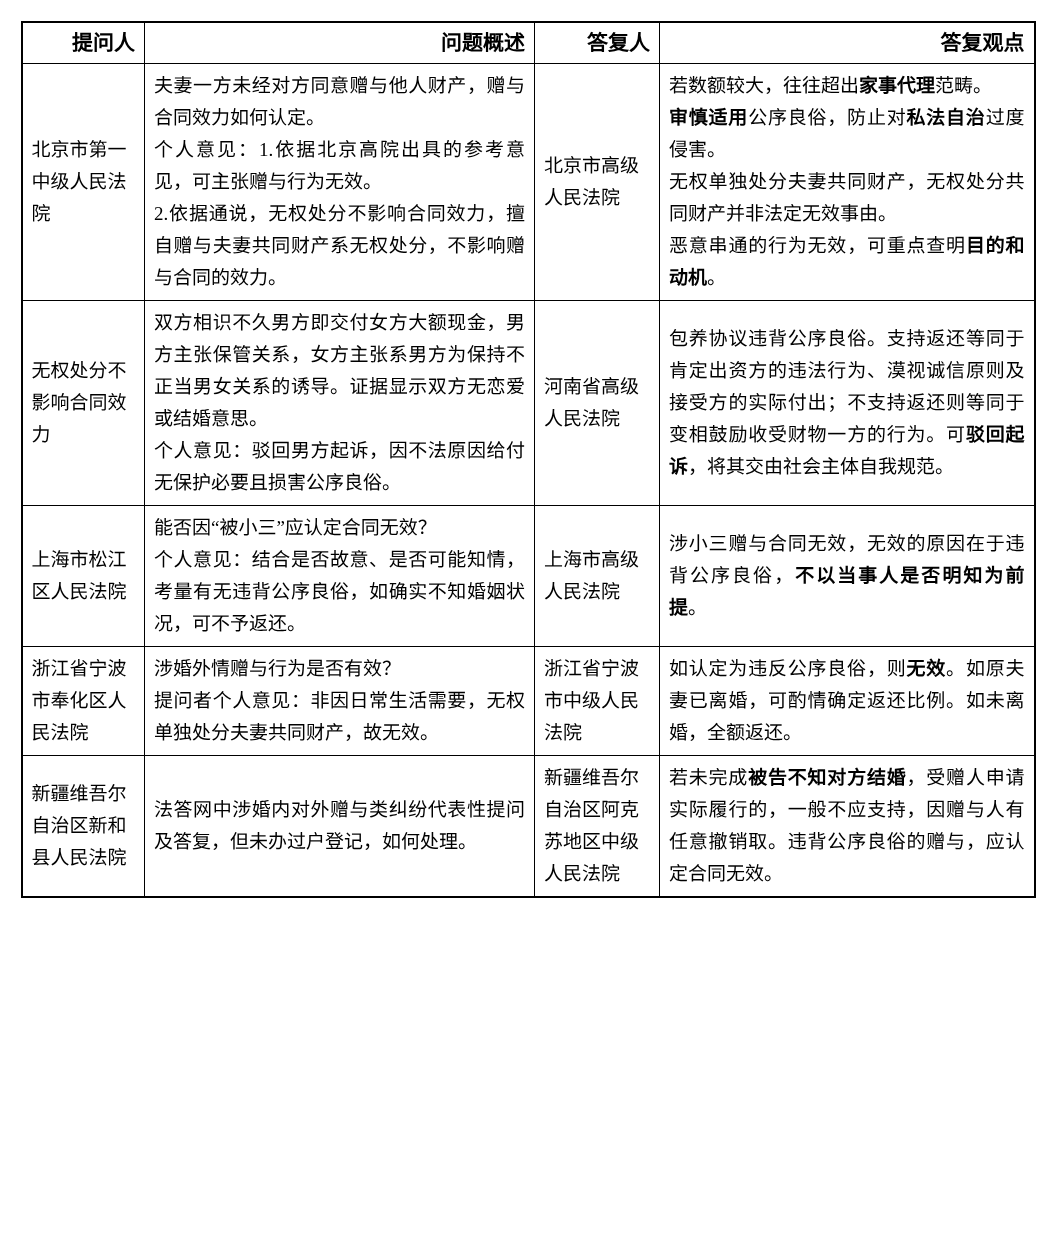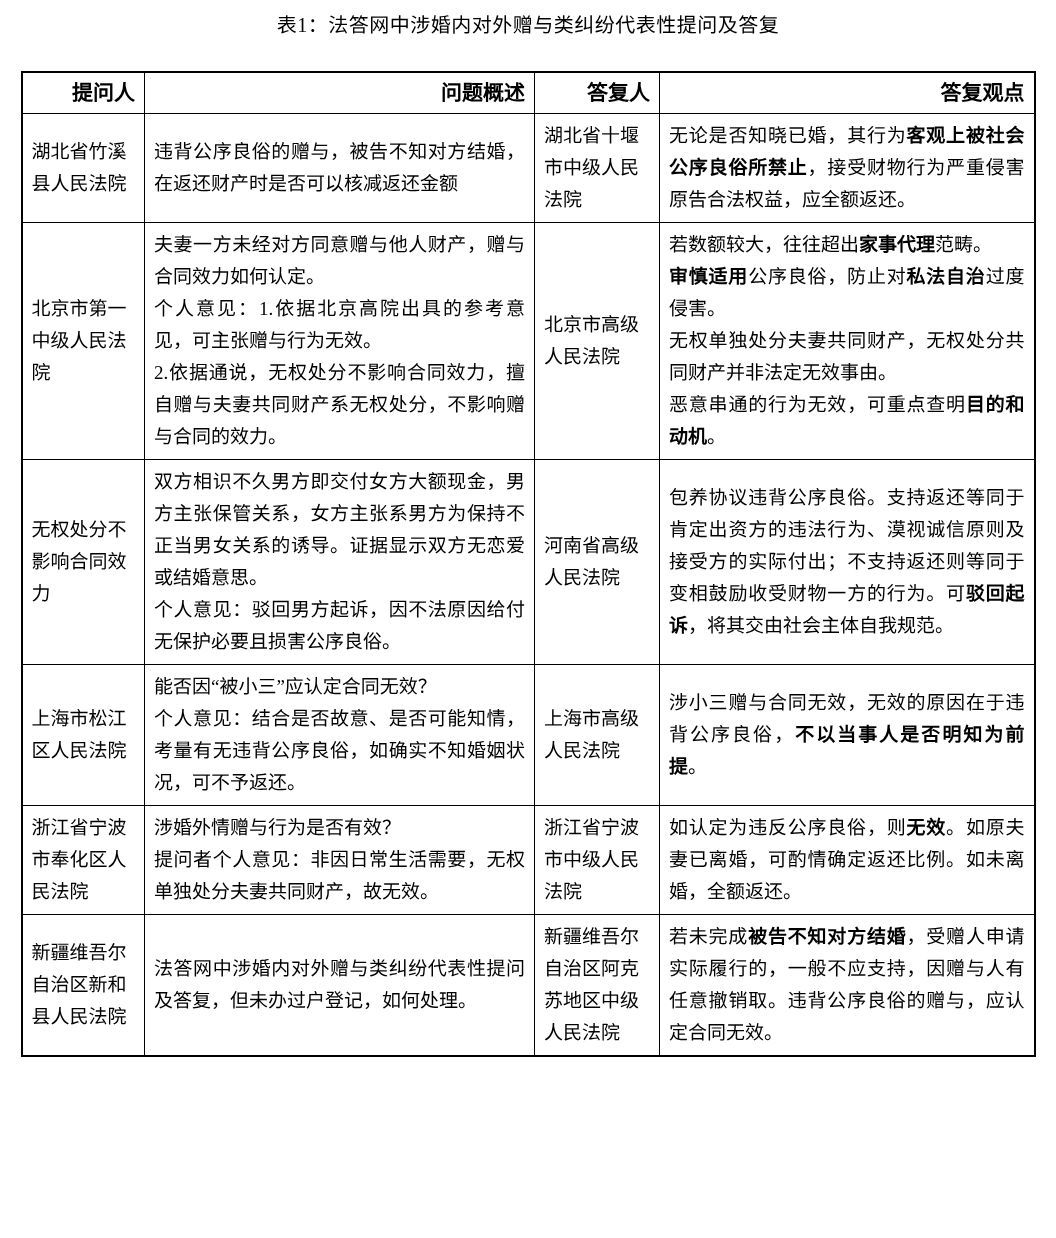--- a/index.html
+++ b/index.html
@@ -74,48 +74,37 @@
   td .para {
     display: block;
   }
   b, strong { font-weight: bold; }
 </style>
 </head>
 <body>
 
 <div class="page">
 
-  <div class="table-caption">表1：法答网中涉婚内对外赠与类纠纷代表性提问及答复</div>
 
   <table class="law-table">
     <colgroup>
       <col class="c-asker">
       <col class="c-question">
       <col class="c-responder">
       <col class="c-answer">
     </colgroup>
     <thead>
       <tr>
         <th>提问人</th>
         <th>问题概述</th>
         <th>答复人</th>
         <th>答复观点</th>
       </tr>
     </thead>
     <tbody id="table-body">
-        <tr>
-          <td class="col-asker">湖北省竹溪县人民法院</td>
-          <td class="col-question">
-            <span class="para">违背公序良俗的赠与，被告不知对方结婚，在返还财产时是否可以核减返还金额</span>
-          </td>
-          <td class="col-responder">湖北省十堰市中级人民法院</td>
-          <td class="col-answer">
-            <span class="para">无论是否知晓已婚，其行为<b>客观上被社会公序良俗所禁止</b>，接受财物行为严重侵害原告合法权益，应全额返还。</span>
-          </td>
-        </tr>
         <tr>
           <td class="col-asker">北京市第一中级人民法院</td>
           <td class="col-question">
             <span class="para">夫妻一方未经对方同意赠与他人财产，赠与合同效力如何认定。</span>
             <span class="para">个人意见：1.依据北京高院出具的参考意见，可主张赠与行为无效。</span>
             <span class="para">2.依据通说，无权处分不影响合同效力，擅自赠与夫妻共同财产系无权处分，不影响赠与合同的效力。</span>
           </td>
           <td class="col-responder">北京市高级人民法院</td>
           <td class="col-answer">
             <span class="para">若数额较大，往往超出<b>家事代理</b>范畴。</span>

